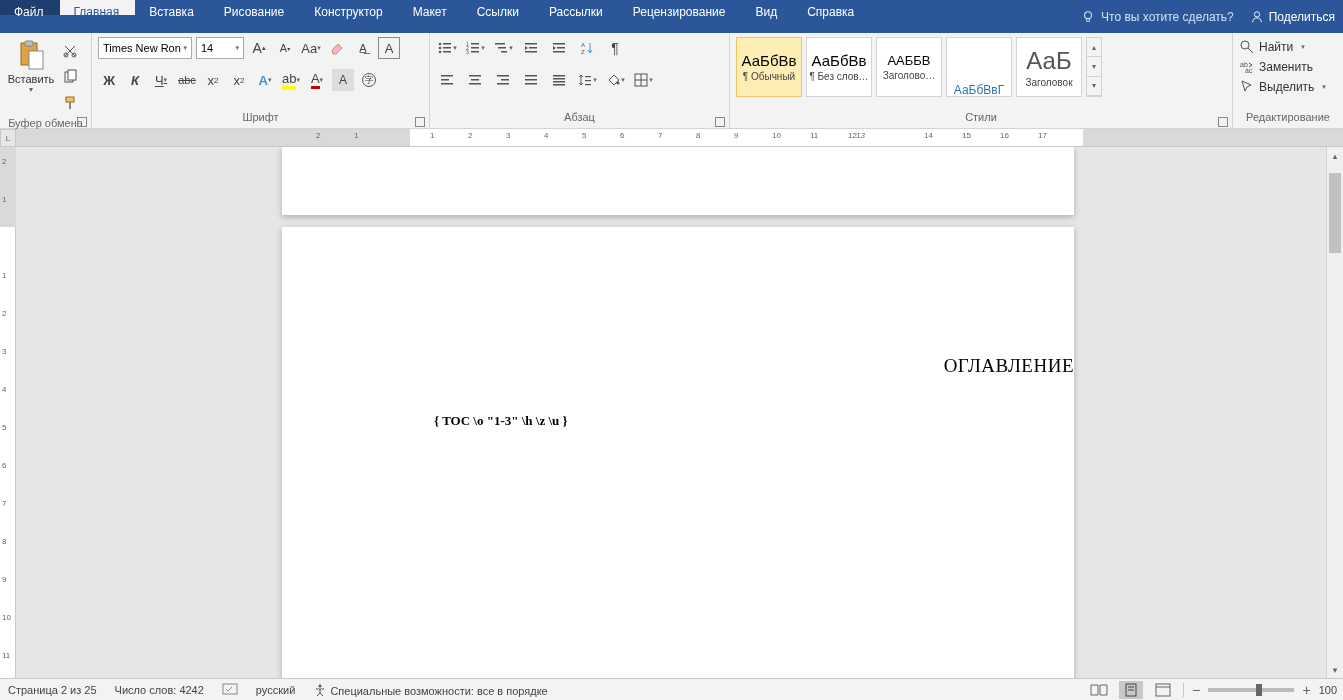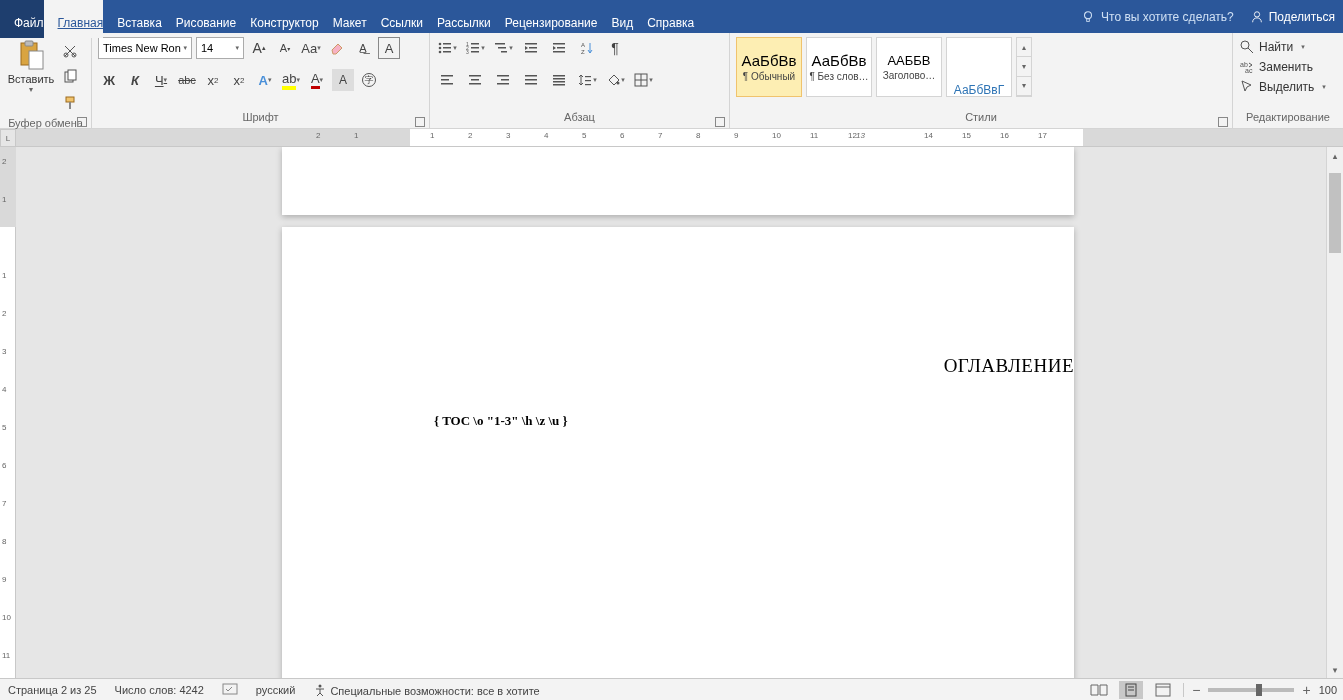--- a/index.html
+++ b/index.html
@@ -1,19 +1,19 @@
 <!DOCTYPE html>
 <html><head>
 <meta charset="utf-8">
 <style>
 * { margin: 0; padding: 0; box-sizing: border-box; font-family: "Segoe UI", Tahoma, sans-serif; }
 body { background: #e6e6e6; width: 1343px; height: 700px; overflow: hidden; position: relative; }
 
 .titlebar { height: 33px; background: linear-gradient(to bottom,#2b579a,#2b579a); display:flex; align-items:stretch; color:#fff; font-size:12px; position:relative; }
-.tab { padding: 8px 0 0 14px; height:38px; display:flex; align-items:center; cursor:pointer; }
+.tab { padding: 8px 16px 0 14px; height:15px; display:flex; align-items:center; cursor:pointer; }
 .tab.file { background:#1e3e6e; }
 .tab.active { background:#f3f3f3; color:#2b579a; border-top:0; margin-top:0;text-decoration:underline; }
 .titlebar-right { position:absolute; right:8px; top:0; height:33px; display:flex; align-items:center; gap:16px; }
 .tell-me { display:flex; align-items:center; gap:6px; color:#cfe0f4; font-size:12px; }
 .share { display:flex; align-items:center; gap:5px; color:#fff; font-size:12px; }
 .lightbulb { width:14px; height:14px; }
 
 .ribbon { height:96px; background:#f3f3f3; border-bottom:1px solid #d4d4d4; display:flex; }
 .group { border-right:1px solid #d4d4d4; display:flex; flex-direction:column; height:96px; }
 .group-body { flex:1; display:flex; align-items:flex-start; padding:4px 6px; gap:4px; }
@@ -347,20 +347,24 @@
             <div class="style-preview">АаБбВв</div>
             <div class="style-name">¶ Без слов…</div>
           </div>
         <div class="style-tile">
             <div class="style-preview" style="font-size:13px">ААББВ</div>
             <div class="style-name">Заголово…</div>
           </div>
         <div class="style-tile">
             <div class="style-preview heading" style="font-size:12px">АаБбВвГ</div>
             <div class="style-name">Заголово…</div>
+          </div>
+        <div class="style-tile">
+            <div class="style-preview big">АаБ</div>
+            <div class="style-name">Заголовок</div>
           </div>
         <div class="style-scroll">
             <div>▴</div>
             <div>▾</div>
             <div>▾</div>
           </div>
       </div>
     </div>
     <div class="group-label"><span>Стили</span><span class="launcher"></span></div>
   </div>
@@ -460,21 +464,21 @@
   <span>Страница 2 из 25</span>
   <span>Число слов: 4242</span>
   <svg width="16" height="14" viewBox="0 0 16 14">
       <rect x="1" y="1" width="14" height="10" fill="none" stroke="#888"></rect>
       <path d="M4 6l2 2 4-4" stroke="#888" fill="none"></path>
     </svg>
   <span>русский</span>
   <span><svg width="14" height="14" viewBox="0 0 14 14" style="vertical-align:-2px">
         <circle cx="7" cy="3" r="1.5" fill="#555"></circle>
         <path d="M3 6h8M7 6v5m-3 2l3-3 3 3" stroke="#555" fill="none" stroke-width="1"></path>
-      </svg> <span>Специальные возможности: все в хотите</span></span>
+      </svg> <span>Специальные возможности: все в порядке</span></span>
   <div class="status-right">
     <div class="view-btn">
         <svg width="18" height="14" viewBox="0 0 18 14">
           <path d="M1 2h7v10H1zM10 2h7v10h-7z" fill="none" stroke="#666"></path>
         </svg>
       </div>
     <div class="view-btn active">
         <svg width="18" height="14" viewBox="0 0 18 14">
           <rect x="4" y="1" width="10" height="12" fill="none" stroke="#444"></rect>
           <line x1="6" y1="4" x2="12" y2="4" stroke="#444"></line>

